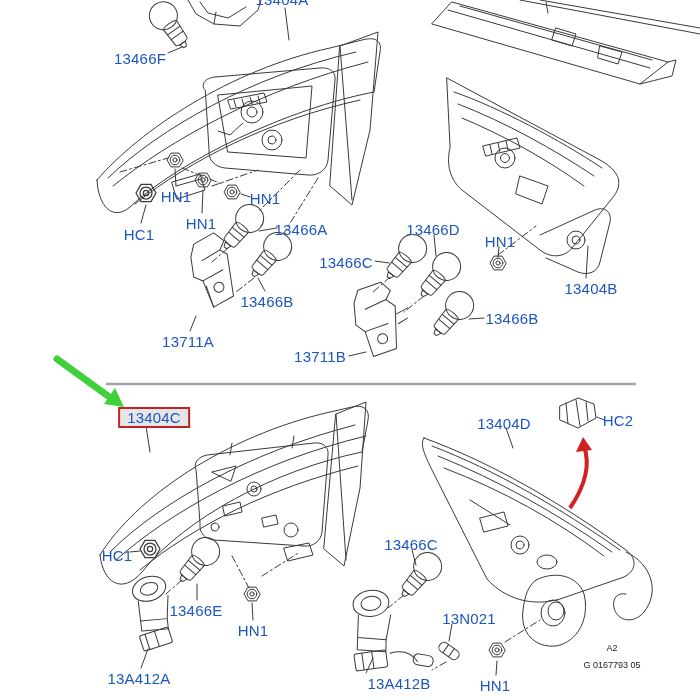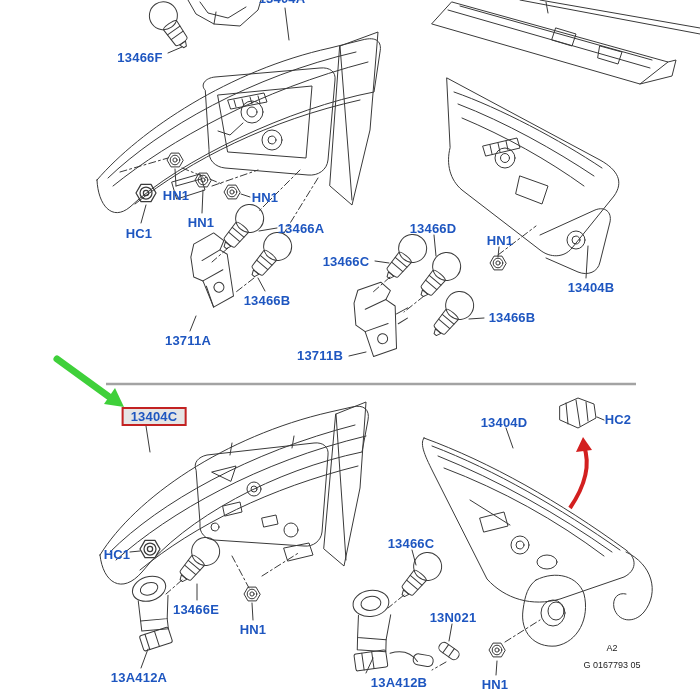--- a/index.html
+++ b/index.html
@@ -4,21 +4,21 @@
 <style>
   html,body{margin:0;padding:0;background:#ffffff;}
   #canvas{
     position:relative;width:700px;height:700px;overflow:hidden;background:#fff;
     font-family:"Liberation Sans", sans-serif;
   }
   #art{position:absolute;left:0;top:0;}
   #callout-layer{position:absolute;left:0;top:0;width:700px;height:700px;pointer-events:none;}
   .callout{
     position:absolute;transform:translateX(-50%);
-    font-weight:bold;font-size:13px;letter-spacing:.2px;white-space:nowrap;
+    font-weight:normal;font-size:15px;letter-spacing:.2px;white-space:nowrap;
     color:var(--label-blue,#1e56c0);
   }
   .callout.boxed{
     border:2px solid var(--hl-red,#c32222);
     padding:0 7px;background:#e5e5e5;margin-left:8px;
   }
   #footer-block{
     position:absolute;left:552px;top:640px;width:120px;text-align:center;
     font-size:9px;line-height:16.6px;color:#1b1b1b;
   }
@@ -312,21 +312,21 @@
       <div class="callout" style="left: 320px; top: 348px;">13711B</div>
       <div class="callout" style="left: 582px; top: 280px; margin-left: 9px;">13404B</div>
       <div class="callout boxed" style="left: 146px; top: 407px;">13404C</div>
       <div class="callout" style="left: 504px; top: 415px; text-align: center;">13404D</div>
       <div class="callout" style="left: 618px; top: 412px;">HC2</div>
       <div class="callout" style="left: 117px; top: 547px;">HC1</div>
       <div class="callout" style="left: 196px; top: 602px;">13466E</div>
       <div class="callout" style="left: 253px; top: 622px;">HN1</div>
       <div class="callout" style="left: 139px; top: 670px;">13A412A</div>
       <div class="callout" style="left: 411px; top: 536px;">13466C</div>
-      <div class="callout" style="left: 453px; top: 610px; text-align: center;">13N021</div>
+      <div class="callout" style="left: 469px; top: 610px; text-align: center;">13N021</div>
       <div class="callout" style="left: 363px; top: 675px; margin-left: 36px;">13A412B</div>
       <div class="callout" style="left: 495px; top: 677px;">HN1</div>
     </div>
 
   <div id="footer-block">
     <div>A2</div>
     <div>G 0167793 05</div>
   </div>
 
 </div>

